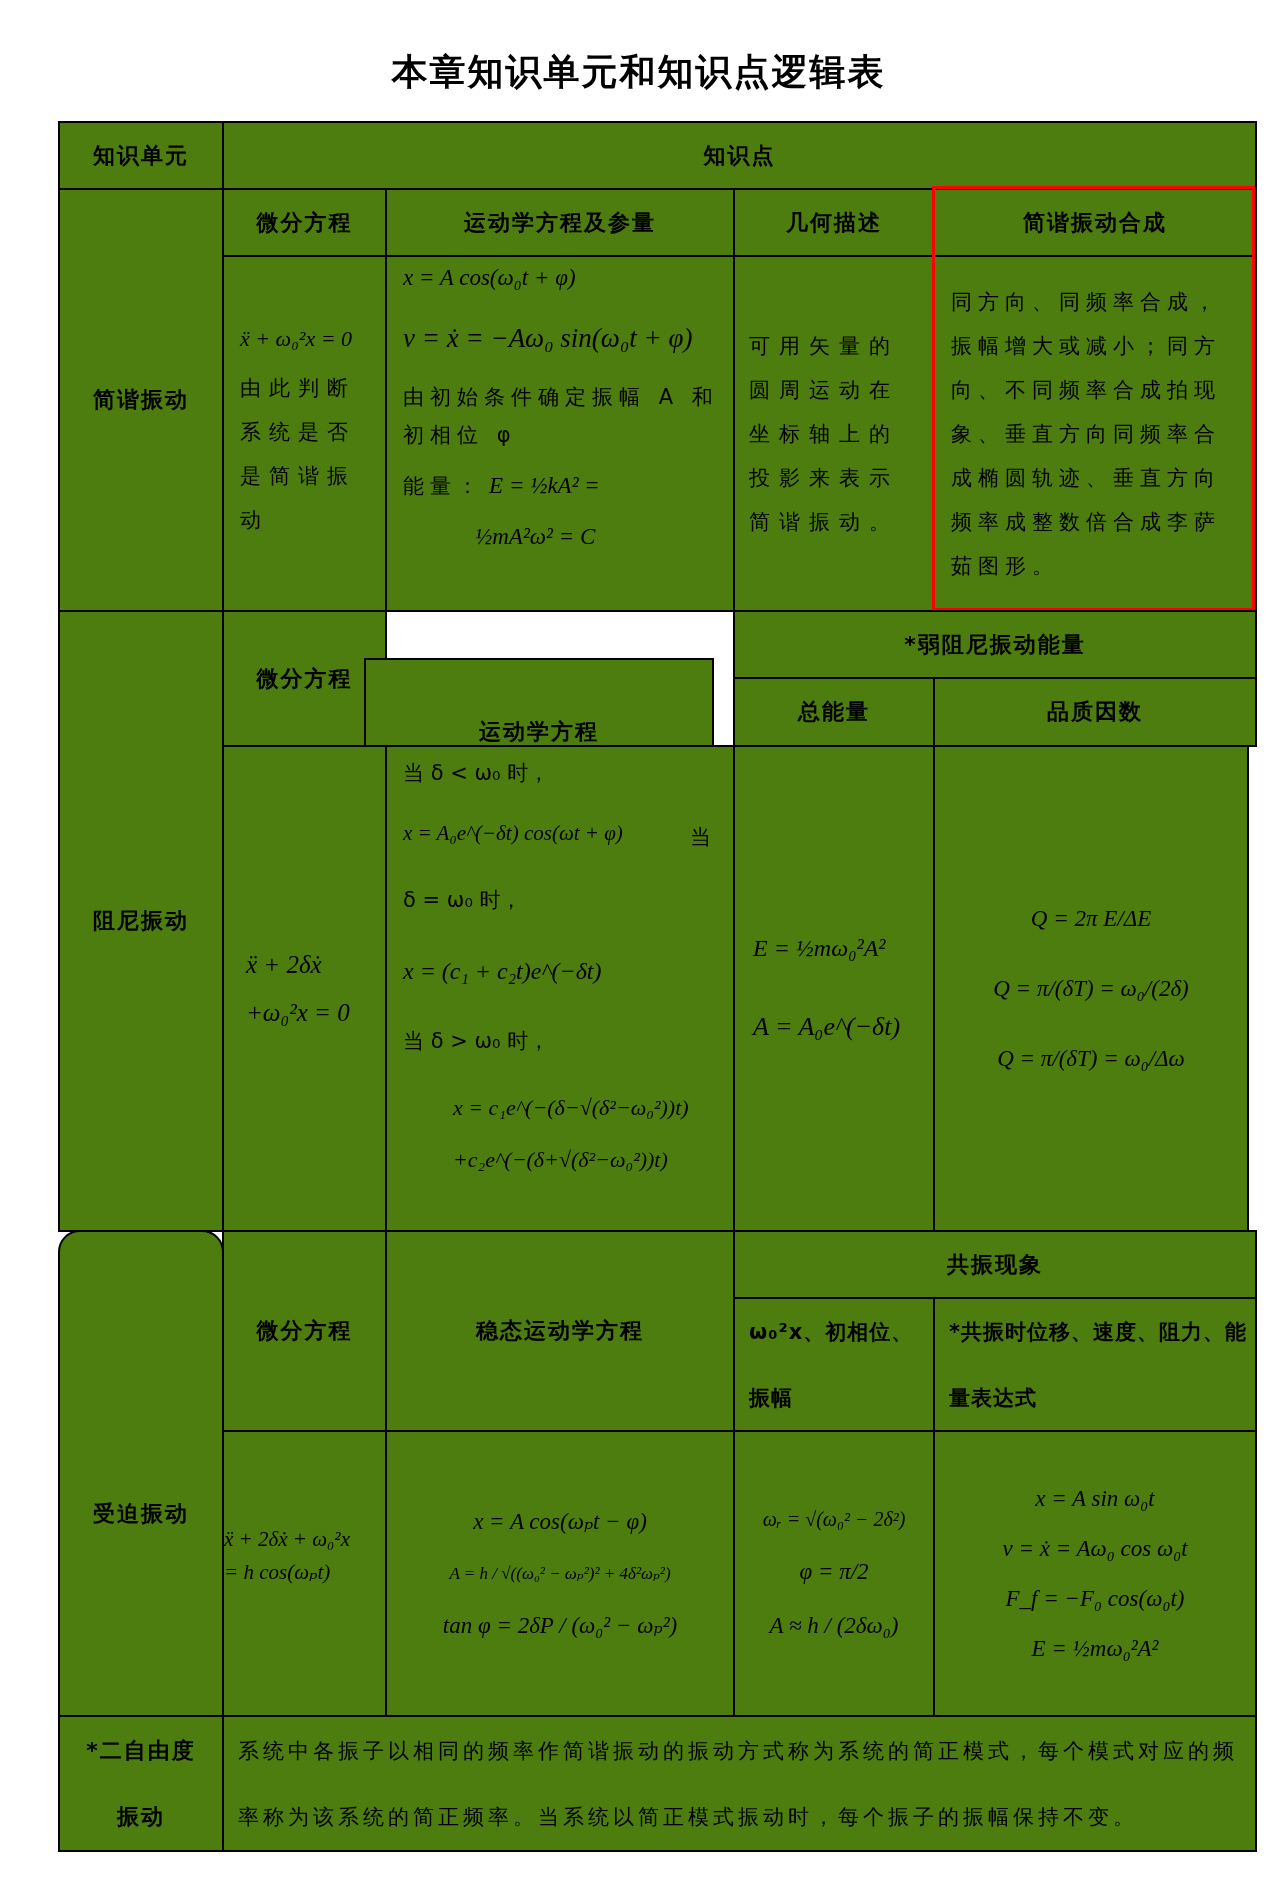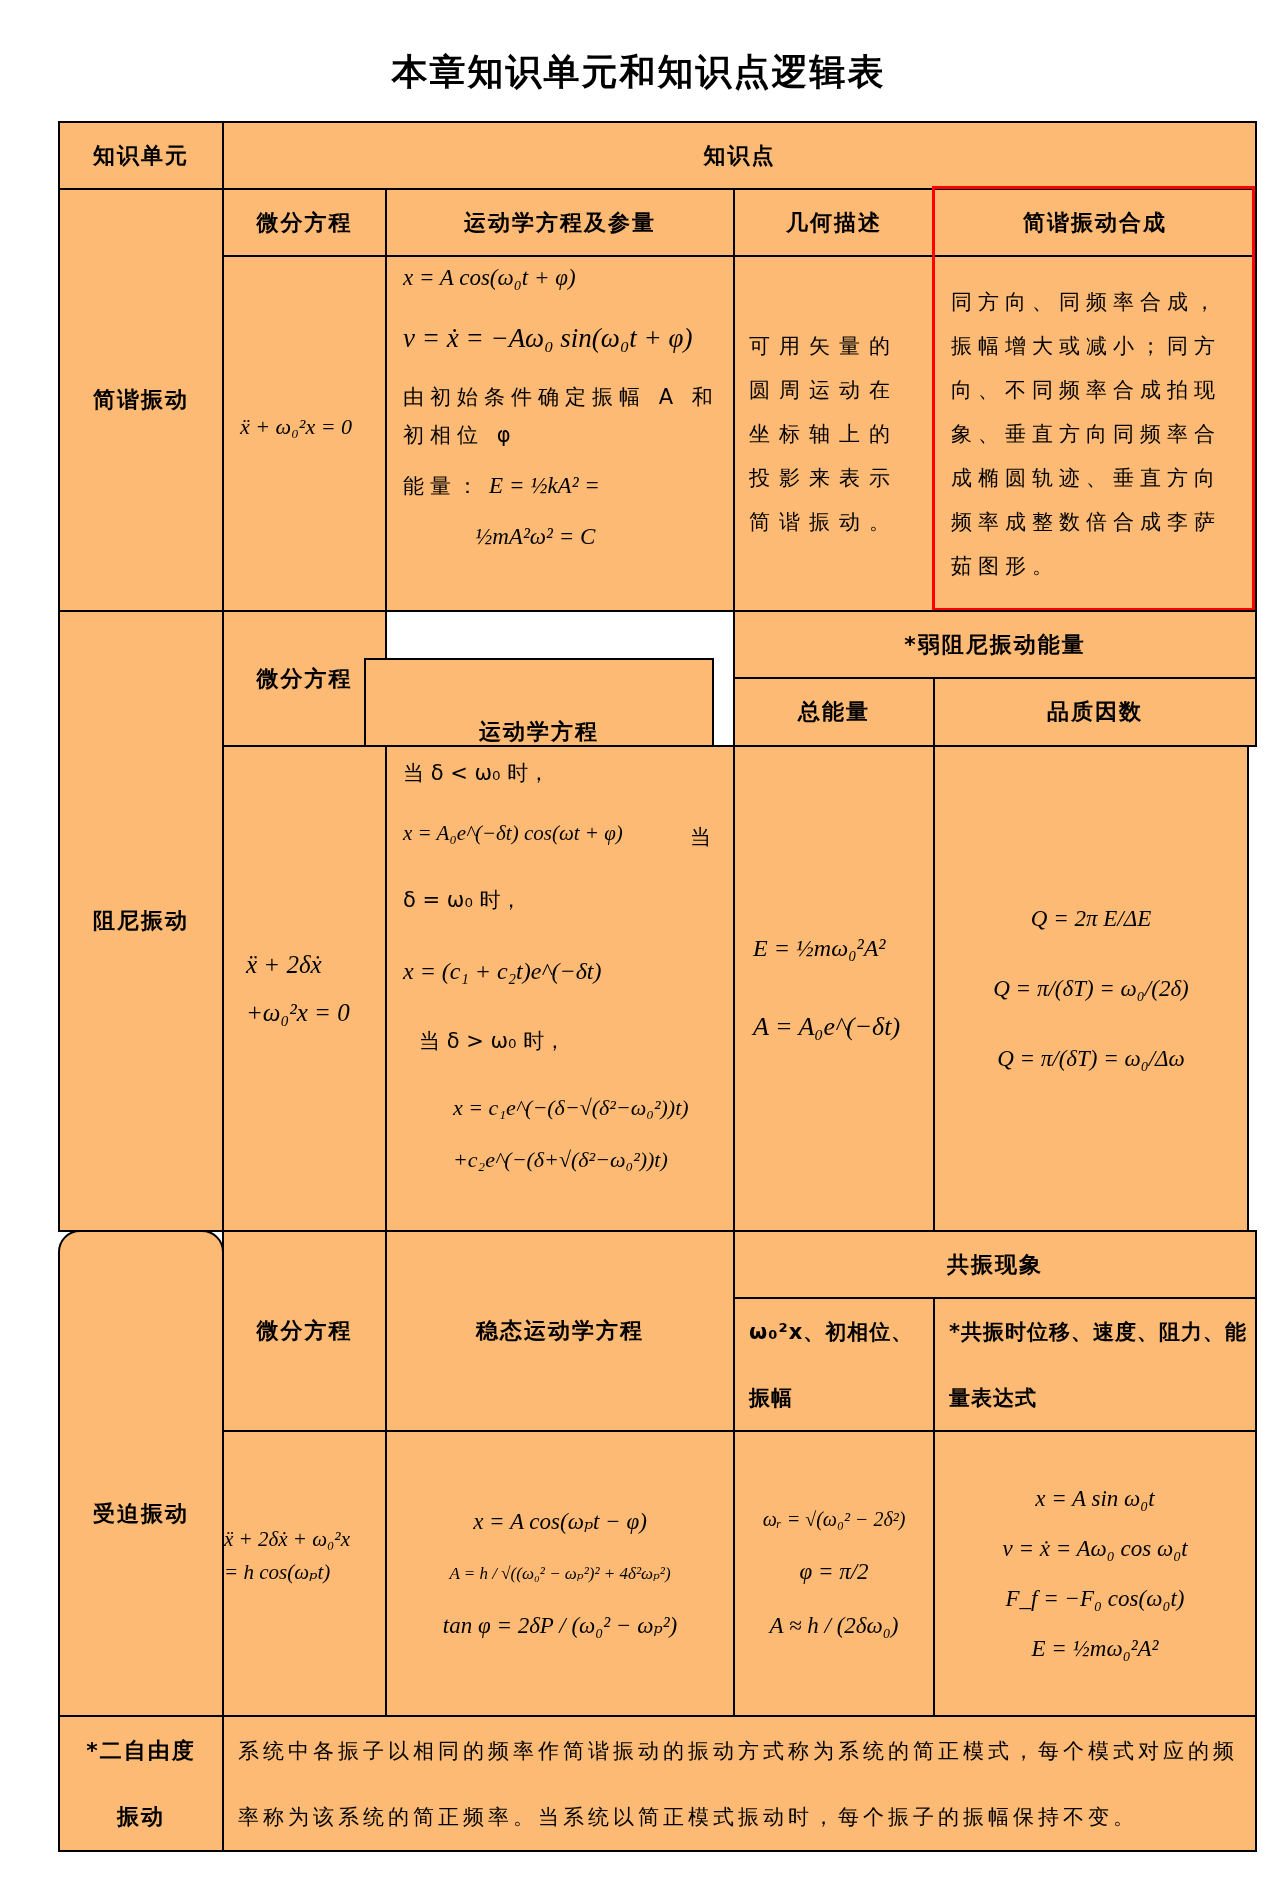--- a/index.html
+++ b/index.html
@@ -1,20 +1,20 @@
 <!DOCTYPE html>
 <html><head>
 <meta charset="utf-8">
 <style>
   html, body { margin: 0; padding: 0; background: #ffffff; }
   body { width: 1277px; height: 1885px; position: relative; overflow: hidden;
          font-family: "DejaVu Sans", sans-serif; color: #000; }
   .title { position: absolute; top: 48px; left: 0; width: 1277px; text-align: center;
            font-size: 36px; font-weight: bold; letter-spacing: 2px; font-family: "DejaVu Sans", sans-serif; }
-  .cell { position: absolute; box-sizing: border-box; border: 2px solid #000; background: #fdba74;
+  .cell { position: absolute; box-sizing: border-box; border: 2px solid #000; background: #4d7c0f;
           display: flex; flex-direction: column; justify-content: center; }
   .hdr { font-weight: bold; font-size: 22px; text-align: center; align-items: center; letter-spacing: 2px; }
   .unit { font-weight: bold; font-size: 22px; text-align: center; align-items: center; letter-spacing: 2px; }
   .txt { font-size: 21px; line-height: 44px; letter-spacing: 5px; padding: 0 12px; }
   .eq { font-family: "Liberation Serif", "DejaVu Serif", serif; font-style: italic; font-size: 23px;
         white-space: nowrap; }
   .eqline { display: block; margin: 10px 0; }
   .center { text-align: center; align-items: center; }
   .highlight { position: absolute; left: 932px; top: 186px; width: 323px; height: 425px;
                border: 3px solid #ff0000; box-sizing: border-box; pointer-events: none; }
@@ -42,20 +42,21 @@
 </div>
 <div class="cell hdr" style="left:733px;top:188px;width:202px;height:69px;">
   <span>几何描述</span>
 </div>
 <div class="cell hdr" style="left:933px;top:188px;width:324px;height:69px;">
   <span>简谐振动合成</span>
 </div>
 
 <div class="cell" style="left:222px;top:255px;width:165px;height:357px;">
   <div class="eq" style="padding:0 16px;margin-bottom:14px;font-size:22px;">ẍ + ω₀²x = 0</div>
+  <div class="txt" style="padding:0 16px;letter-spacing:8px;">由此判断系统是否是简谐振动</div>
 </div>
 
 <div class="cell" style="left:385px;top:255px;width:350px;height:357px;justify-content:flex-start;padding:6px 14px 0 16px;">
   <span class="eq eqline" style="margin-top:2px;">x = A cos(ω₀t + φ)</span>
   <span class="eq eqline" style="font-size:27px;margin-top:22px;">v = ẋ = −Aω₀ sin(ω₀t + φ)</span>
   <span class="txt" style="padding:0;line-height:38px;margin-top:14px;letter-spacing:6px;">由初始条件确定振幅 A 和初相位 φ</span>
   <div style="margin-top:18px;white-space:nowrap;">
     <span style="font-size:21px;letter-spacing:6px;">能量：</span>
     <span class="eq">E = ½kA² =</span>
   </div>
@@ -95,21 +96,21 @@
   <span class="eq eqline" style="font-size:25px;">ẍ + 2δẋ</span>
   <span class="eq eqline" style="font-size:25px;">+ω₀²x = 0</span>
 </div>
 
 <div class="cell" style="left:385px;top:745px;width:350px;height:487px;justify-content:flex-start;padding:10px 12px 0 16px;position:absolute;">
   <span class="eqline" style="font-size:21px;margin:2px 0 0 0;">当 δ &lt; ω₀ 时，</span>
   <span class="eq eqline" style="font-size:21px;margin-top:34px;">x = A₀e^(−δt) cos(ωt + φ)</span>
   <span style="position:absolute;right:22px;top:76px;font-size:21px;">当</span>
   <span class="eqline" style="font-size:21px;margin-top:30px;">δ = ω₀ 时，</span>
   <span class="eq eqline" style="font-size:24px;margin-top:34px;">x = (c₁ + c₂t)e^(−δt)</span>
-  <span class="eqline" style="font-size:21px;margin-top:32px;margin-left:16px;">当 δ &gt; ω₀ 时，</span>
+  <span class="eqline" style="font-size:21px;margin-top:32px;">当 δ &gt; ω₀ 时，</span>
   <span class="eq eqline" style="font-size:22px;margin-top:30px;padding-left:50px;">x = c₁e^(−(δ−√(δ²−ω₀²))t)</span>
   <span class="eq eqline" style="font-size:22px;margin-top:16px;padding-left:50px;">+c₂e^(−(δ+√(δ²−ω₀²))t)</span>
 </div>
 
 <div class="cell" style="left:733px;top:745px;width:202px;height:487px;padding-left:18px;">
   <span class="eq eqline" style="font-size:24px;margin-bottom:40px;">E = ½mω₀²A²</span>
   <span class="eq eqline" style="font-size:26px;">A = A₀e^(−δt)</span>
 </div>
 
 <div class="cell center" style="left:933px;top:745px;width:316px;height:487px;">

